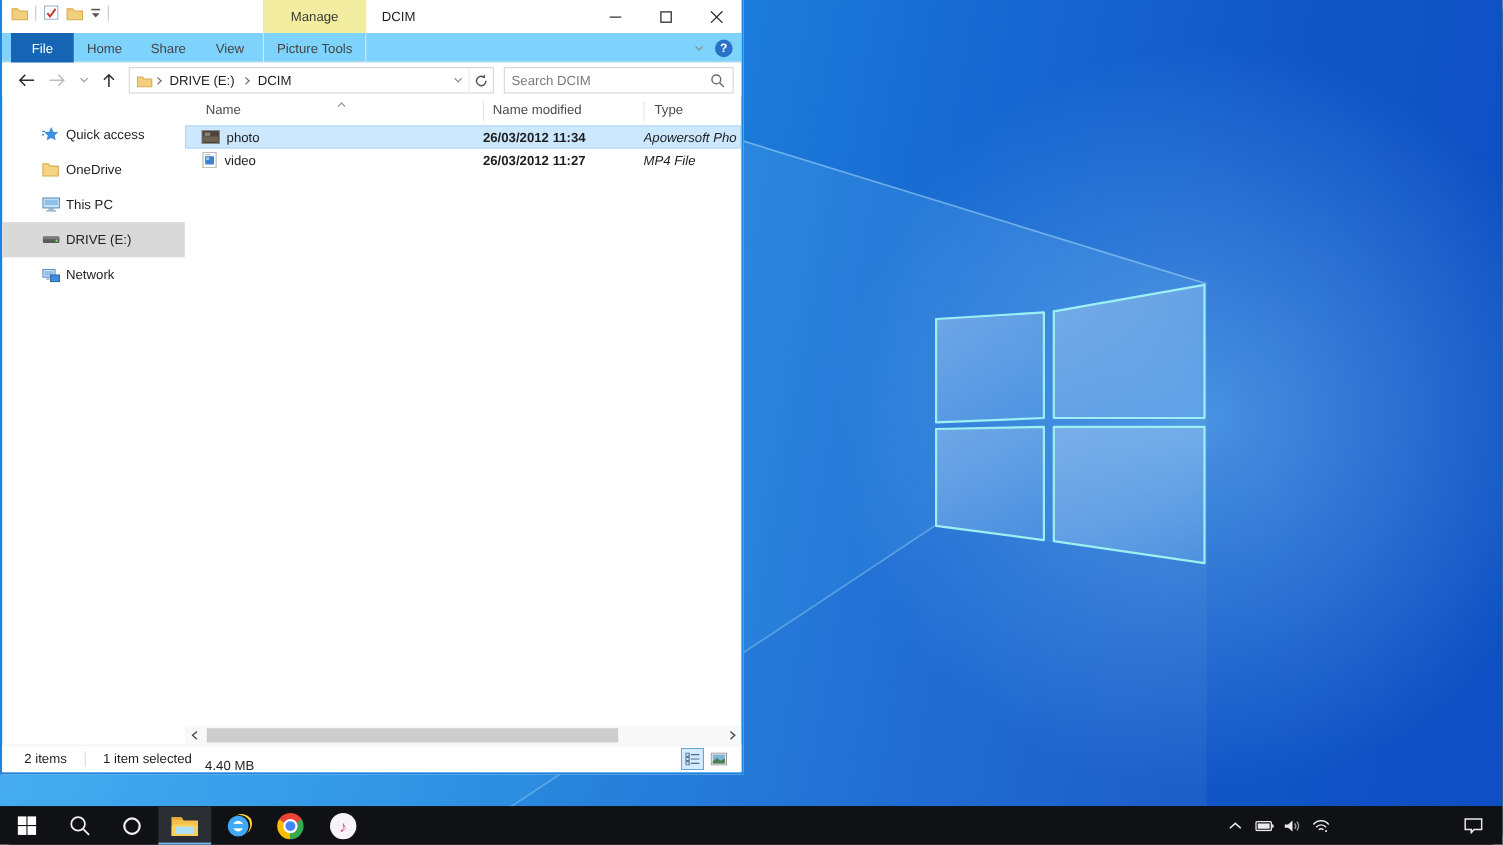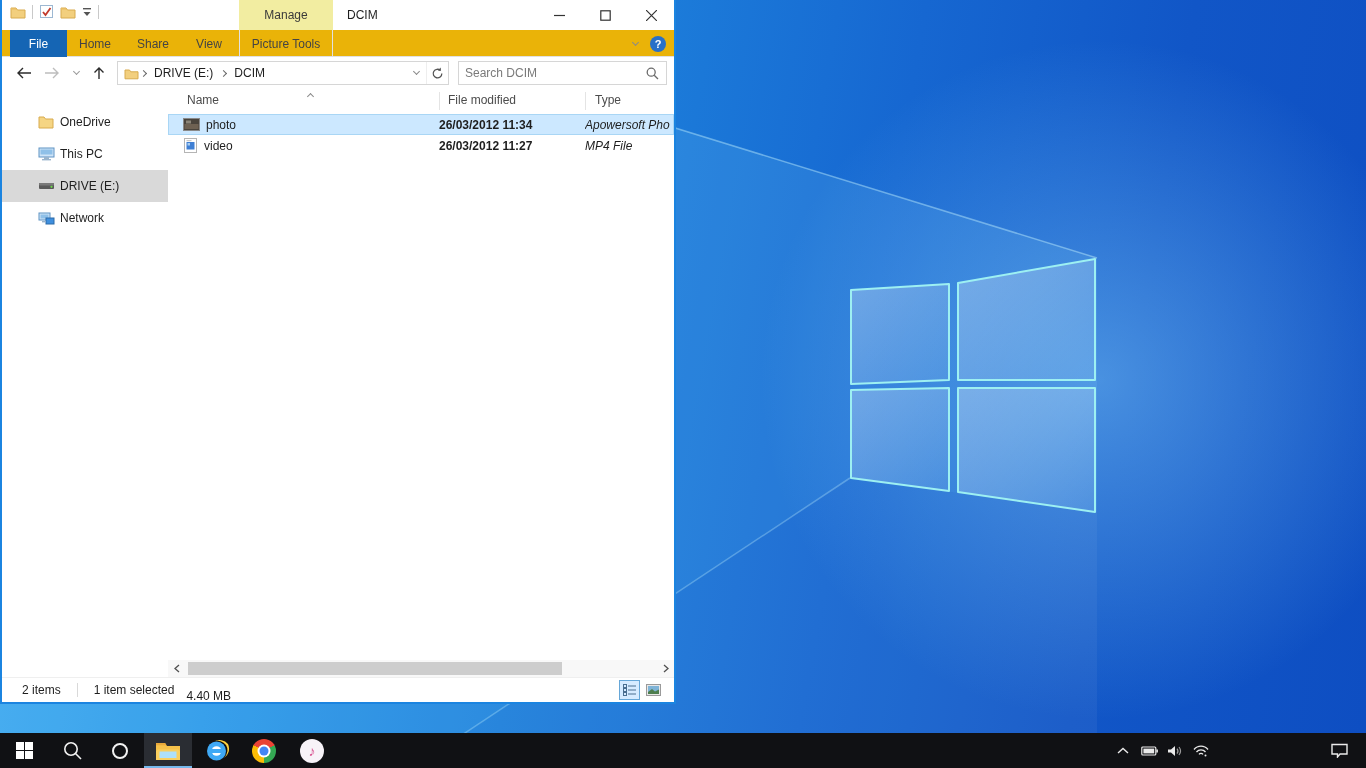--- a/index.html
+++ b/index.html
@@ -20,21 +20,21 @@
   .titlebar { position:relative; height:30px; background:#fff; flex:0 0 30px; }
   .qat { position:absolute; left:8px; top:4px; display:flex; align-items:center; gap:6px; }
   .qat .sep { width:1px; height:14px; background:#c9c9c9; }
   .manage-block { position:absolute; left:237px; top:0; width:94px; height:30px; background:#f2eda1;
     display:flex; align-items:center; justify-content:center; font-size:12px; color:#3a3a3a; }
   .win-title { position:absolute; left:345px; top:0; height:30px; display:flex; align-items:center; font-size:12px; color:#1e1e1e; }
   .win-controls { position:absolute; right:0; top:0; height:30px; display:flex; }
   .win-ctl { width:46px; height:30px; display:flex; align-items:center; justify-content:center; }
 
   
-  .tabrow { position:relative; height:27px; flex:0 0 27px; border-bottom:1px solid #e1e1e1; background:#eab308; font-size:12px; }
+  .tabrow { position:relative; height:27px; flex:0 0 27px; border-bottom:1px solid #e1e1e1; background:#7dd3fc; font-size:12px; }
   .file-tab { position:absolute; left:8px; top:0; width:57px; height:27px; background:#1565b4; color:#fff;
     display:flex; align-items:center; justify-content:center; }
   .rib-tab { position:absolute; top:0; height:27px; display:flex; align-items:center; justify-content:center; color:#444; }
   .tab-home  { left:68px;  width:50px; }
   .tab-share { left:126px; width:50px; }
   .tab-view  { left:182px; width:50px; }
   .tab-picture { left:237px; width:94px; border-left:1px solid #e1e1e1; border-right:1px solid #e1e1e1; color:#444; }
   .rib-right { position:absolute; right:8px; top:0; height:27px; display:flex; align-items:center; gap:10px; }
   .help-btn { width:16px; height:16px; border-radius:50%; background:#2970c8; color:#fff; font-size:11px; font-weight:bold;
     display:flex; align-items:center; justify-content:center; }
@@ -238,20 +238,28 @@
             <circle cx="5.2" cy="5.2" r="4" fill="none" stroke="#6b6b6b" stroke-width="1.3"></circle>
             <line x1="8.2" y1="8.2" x2="12" y2="12" stroke="#6b6b6b" stroke-width="1.3"></line>
           </svg>
       </div>
     </div>
 
     <div class="main">
 
       <div class="sidebar">
         <div class="side-item">
+          <svg class="sicon" width="16" height="15">
+            <path d="M8.5 1 l2 4.2 4.5 .5 -3.3 3 .9 4.4 -4.1 -2.2 -4 2.2 .9 -4.4 -3.3 -3 4.5 -.5 z" fill="#3f8fde"></path>
+            <line x1="0" y1="5" x2="3" y2="5" stroke="#3f8fde" stroke-width="1.2"></line>
+            <line x1="0" y1="8" x2="2" y2="8" stroke="#3f8fde" stroke-width="1.2"></line>
+          </svg>
+          <span class="slabel">Quick access</span>
+        </div>
+        <div class="side-item">
           <svg class="sicon" width="16" height="14">
             <path d="M1 2 h5 l1.5 2 H15 v9 H1 z" fill="#f5d584" stroke="#d8ab4e"></path>
           </svg>
           <span class="slabel">OneDrive</span>
         </div>
         <div class="side-item">
           <svg class="sicon" width="17" height="14">
             <rect x="1" y="1" width="15" height="9" fill="#cfe4f7" stroke="#5f93c4"></rect>
             <rect x="2.5" y="2.5" width="12" height="5" fill="#8fc0e8"></rect>
             <rect x="6" y="10" width="5" height="2" fill="#9ab4cc"></rect>
@@ -275,21 +283,21 @@
             <rect x="4" y="10" width="3" height="1.4" fill="#9ab4cc"></rect>
           </svg>
           <span class="slabel">Network</span>
         </div>
       </div>
 
       <div class="filearea">
         <div class="cols">
           <span class="sort-ind"><span class="chev up"></span></span>
           <span class="col-label" style="left:19px;">Name</span>
-          <span class="col-label" style="left:280px;">File modified</span>
+          <span class="col-label" style="left:280px;">Name modified</span>
           <span class="col-label" style="left:427px;">Type</span>
           <div class="colsep" style="left:271px;"></div>
           <div class="colsep" style="left:417px;"></div>
         </div>
 
         <div class="frow selected">
           <div class="fcell-name">
             <svg width="17" height="13">
               <rect x="0.5" y="0.5" width="16" height="12" fill="#4a443c" stroke="#8a8a8a"></rect>
               <rect x="1.5" y="6" width="14" height="5" fill="#6e6152"></rect>

